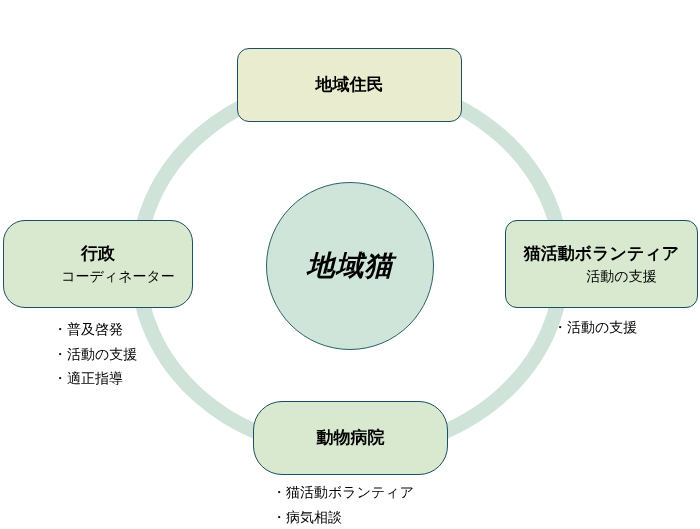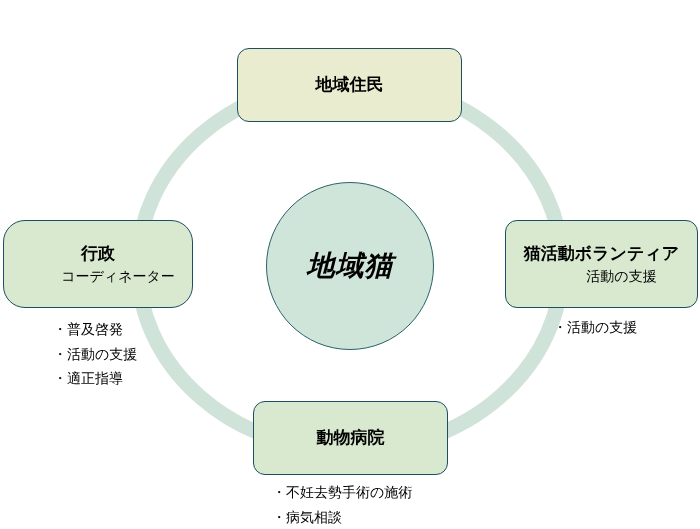--- a/index.html
+++ b/index.html
@@ -48,20 +48,21 @@
     background: var(--green-box-fill, #d9e9d0);
     border-radius: 22px;
   }
   .box-right {
     left: 505px; top: 220px; width: 193px; height: 88px;
     background: var(--green-box-fill, #d9e9d0);
   }
   .box-bottom {
     left: 253px; top: 401px; width: 195px; height: 74px;
     background: var(--green-box-fill, #d9e9d0);
+    border-radius: 29px;
   }
   .box-title {
     font-weight: bold;
     font-size: 17px;
     line-height: 1.2;
   }
   .box-sub {
     font-size: 14px;
     margin-top: 4px;
     line-height: 1.1;
@@ -143,17 +144,17 @@
     <li>・普及啓発</li>
     <li>・活動の支援</li>
     <li>・適正指導</li>
   </ul>
 
   <ul class="bullets bullets-right">
     <li>・活動の支援</li>
   </ul>
 
   <ul class="bullets bullets-bottom">
-    <li>・不妊去勢手術の施術</li>
+    <li>・猫活動ボランティア</li>
     <li>・病気相談</li>
   </ul>
 
 </div>
 
 </body></html>

